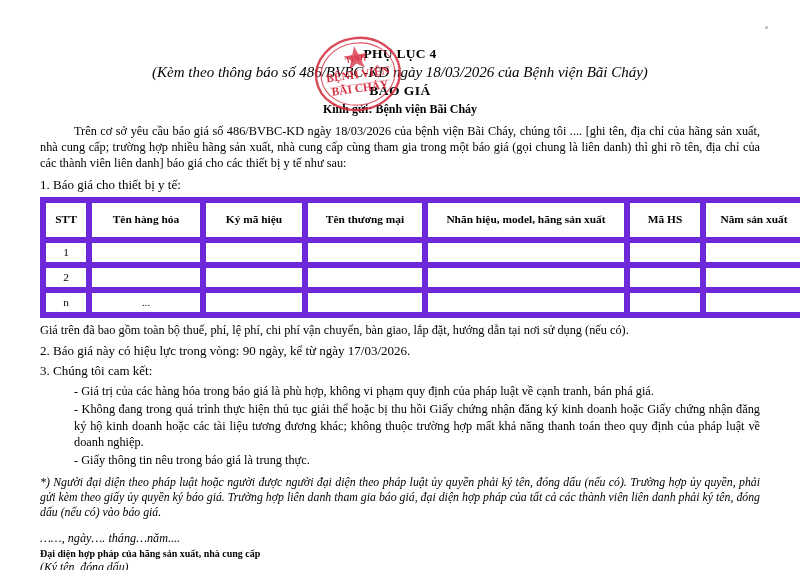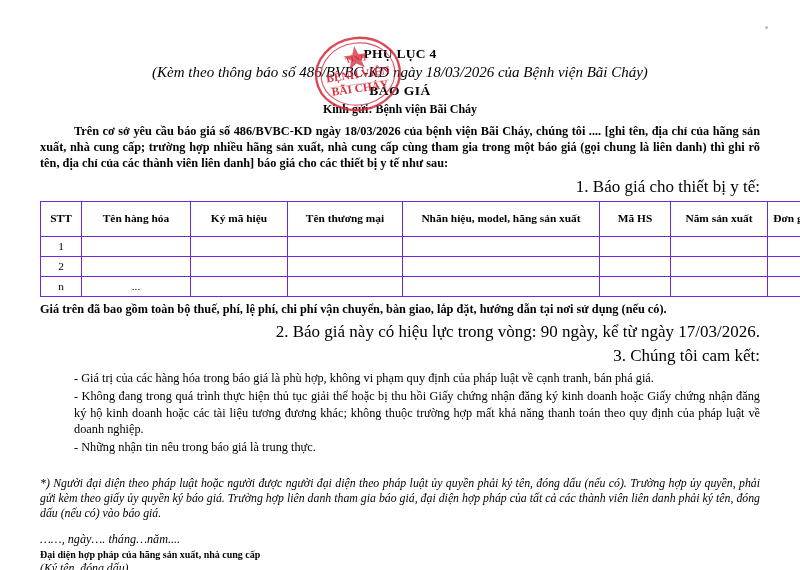--- a/index.html
+++ b/index.html
@@ -53,38 +53,36 @@
   .doc-recipient {
     font-size: 12px;
     font-weight: bold;
     margin: 0 0 6px 0;
   }
   .para {
     font-size: 12.3px;
     line-height: 1.32;
     text-align: justify;
     margin: 4px 0 5px 0;
-    font-weight: bold;
   }
   .para.indent {
     text-indent: 34px;
   }
   .section-line {
-    font-size: 17px;
+    font-size: 13px;
     margin: 0 0 4px 0;
-    text-align: right;
   }
   table.quote {
     border-collapse: collapse;
     width: 100%;
     margin: 2px 0 4px 0;
     table-layout: fixed;
   }
   table.quote th, table.quote td {
-    border: 1px solid #6d28d9;
+    border: 6px solid #6d28d9;
     font-size: 11.4px;
     text-align: center;
     vertical-align: middle;
     padding: 2px 2px;
   }
   table.quote th {
     font-weight: bold;
     height: 30px;
     line-height: 1.15;
   }
@@ -108,21 +106,21 @@
     line-height: 1.33;
     text-align: justify;
     margin: 0 0 2px 0;
     padding-left: 34px;
   }
   .note {
     font-size: 11.8px;
     font-style: italic;
     line-height: 1.3;
     text-align: justify;
-    margin: 20px 0 0 0;
+    margin: 6px 0 0 0;
   }
   .sign-block {
     margin-top: 10px;
     text-align: left;
     padding-right: 38px;
   }
   .sign-date {
     font-size: 12.2px;
     font-style: italic;
     margin: 0 0 2px 0;
@@ -247,21 +245,21 @@
     </table>
 
     <p class="para">Giá trên đã bao gồm toàn bộ thuế, phí, lệ phí, chi phí vận chuyển, bàn giao, lắp đặt, hướng dẫn tại nơi sử dụng (nếu có).</p>
 
     <p class="section-line">2. Báo giá này có hiệu lực trong vòng: 90 ngày, kể từ ngày 17/03/2026.</p>
 
     <p class="section-line">3. Chúng tôi cam kết:</p>
 
     <p class="list-item">- Giá trị của các hàng hóa trong báo giá là phù hợp, không vi phạm quy định của pháp luật về cạnh tranh, bán phá giá.</p>
     <p class="list-item">- Không đang trong quá trình thực hiện thủ tục giải thể hoặc bị thu hồi Giấy chứng nhận đăng ký kinh doanh hoặc Giấy chứng nhận đăng ký hộ kinh doanh hoặc các tài liệu tương đương khác; không thuộc trường hợp mất khả năng thanh toán theo quy định của pháp luật về doanh nghiệp.</p>
-    <p class="list-item">- Những nhận tin nêu trong báo giá là trung thực.</p>
+    <p class="list-item">- Giấy thông tin nêu trong báo giá là trung thực.</p>
 
     <p class="note">*) Người đại diện theo pháp luật hoặc người được người đại diện theo pháp luật ủy quyền phải ký tên, đóng dấu (nếu có). Trường hợp ủy quyền, phải gửi kèm theo giấy ủy quyền ký báo giá. Trường hợp liên danh tham gia báo giá, đại diện hợp pháp của tất cả các thành viên liên danh phải ký tên, đóng dấu (nếu có) vào báo giá.</p>
 
     <div class="sign-block">
       <p class="sign-date">……, ngày…. tháng…năm....</p>
       <p class="sign-role">Đại diện hợp pháp của hãng sản xuất, nhà cung cấp</p>
       <p class="sign-note">(Ký tên, đóng dấu)</p>
     </div>
 
   </div>

